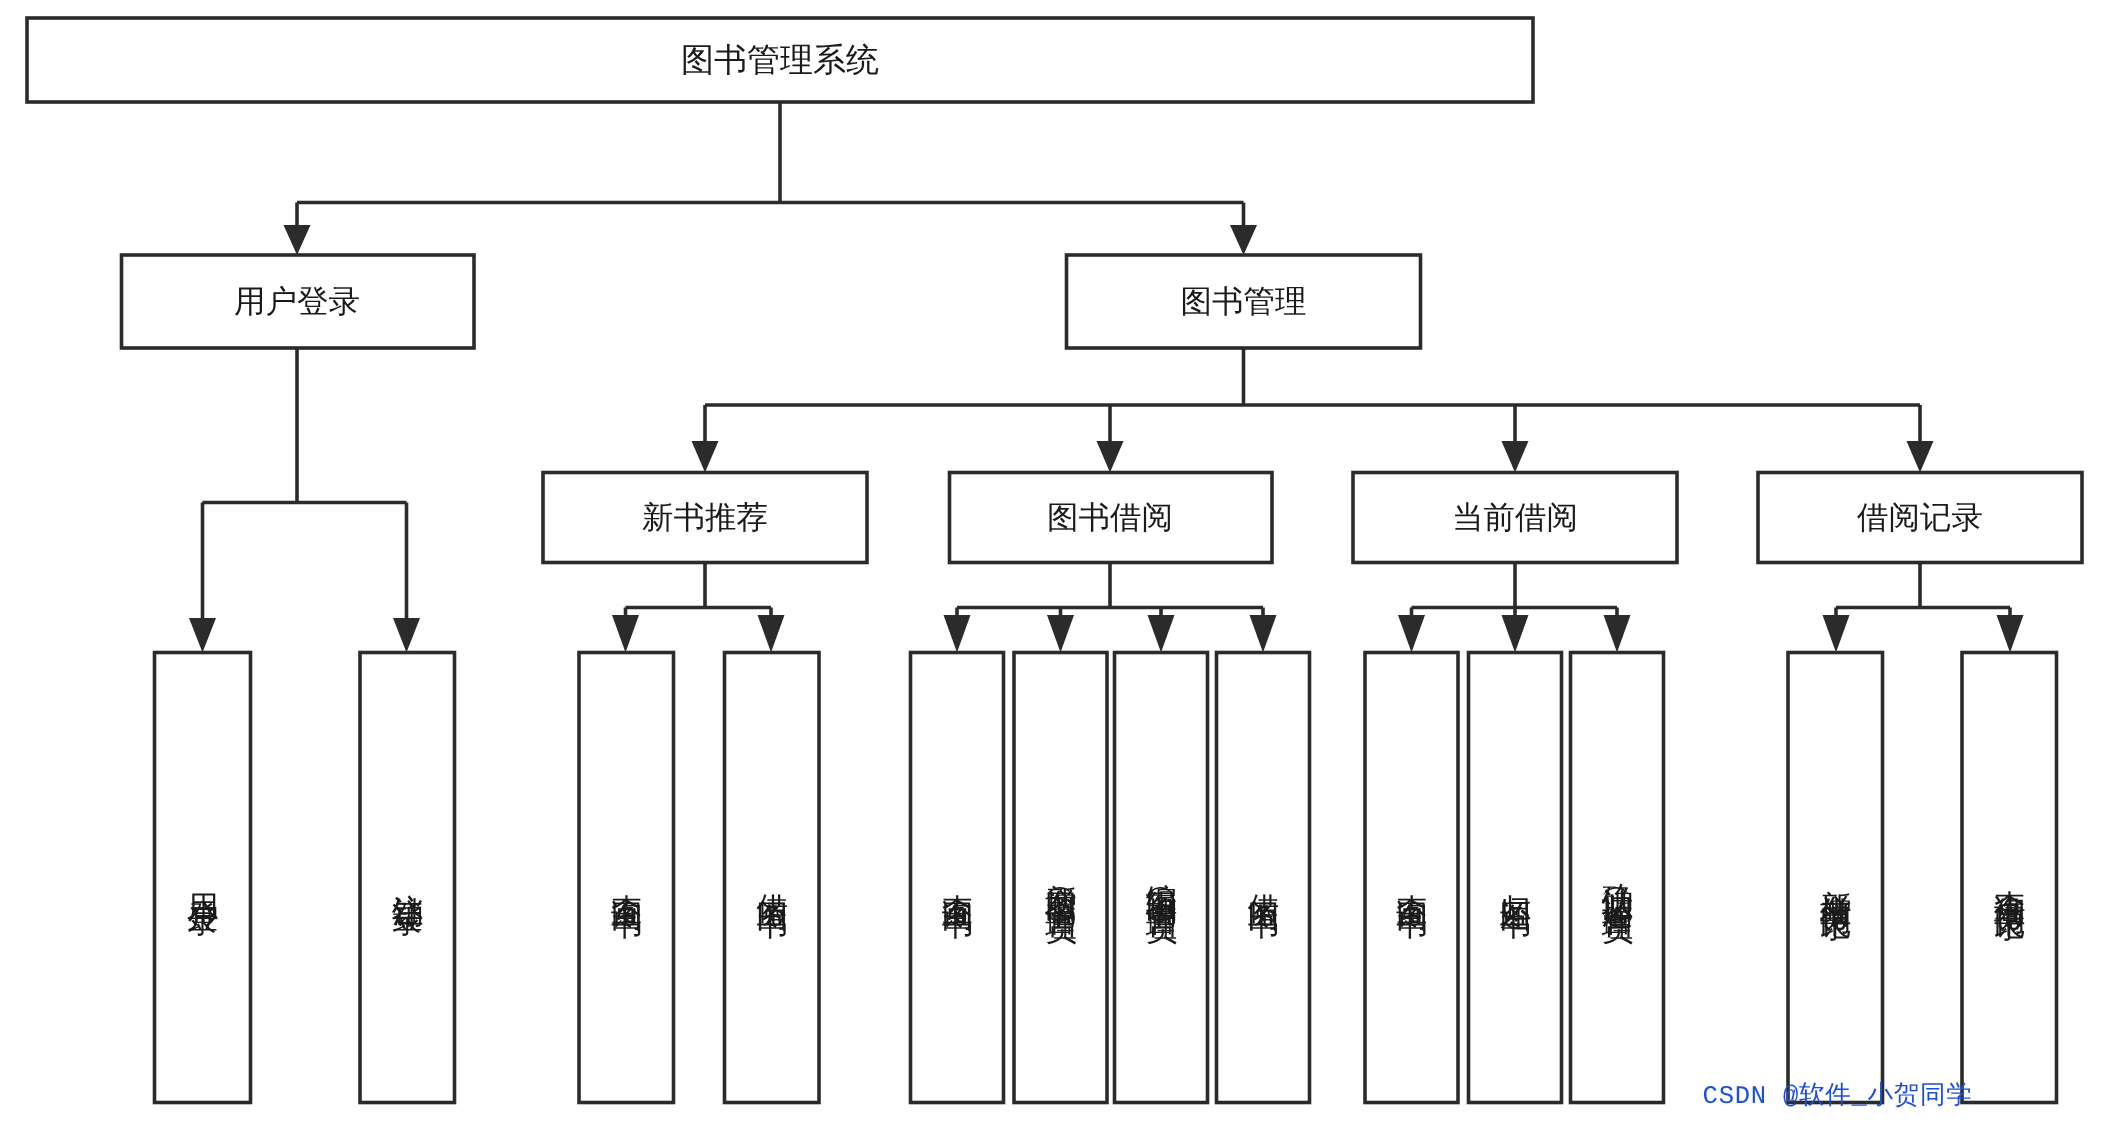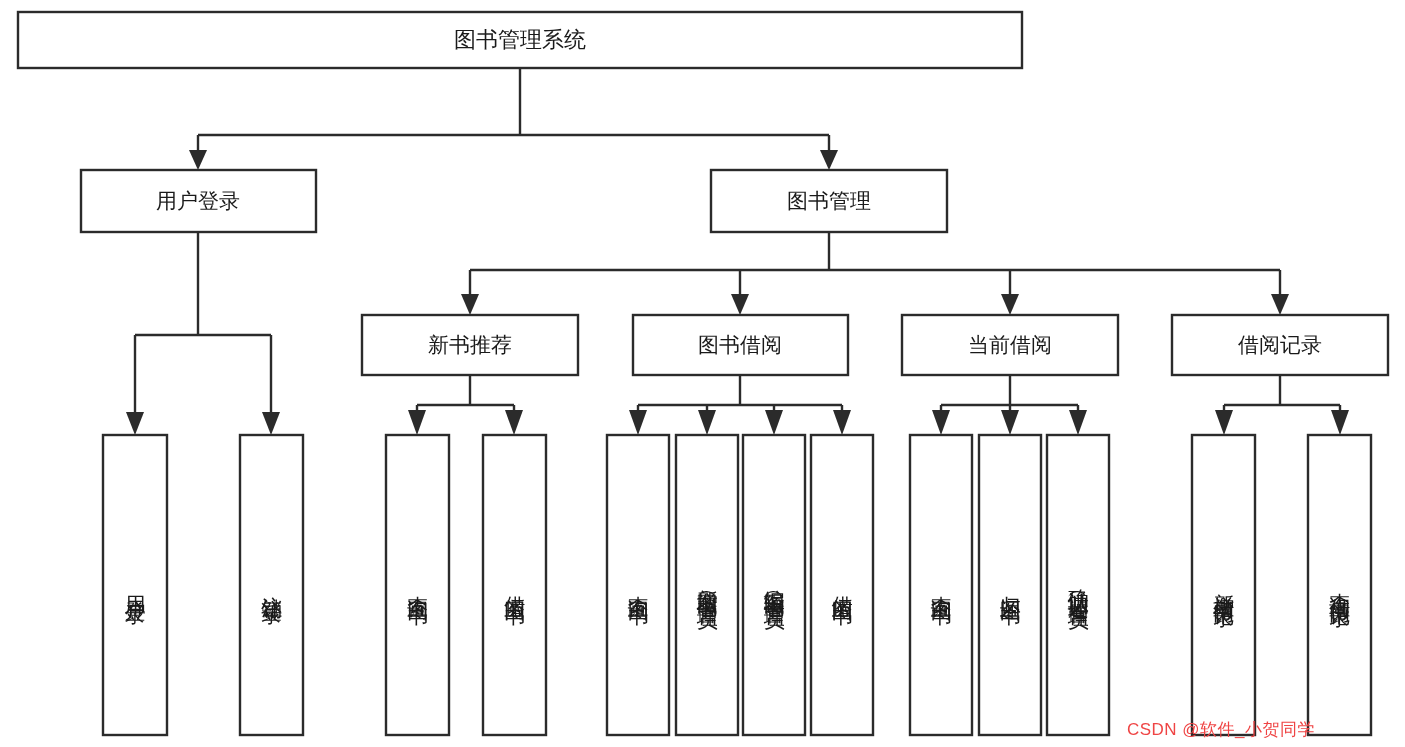--- a/index.html
+++ b/index.html
@@ -70,23 +70,23 @@
     line-height: 1.08;
     letter-spacing: 3px;
     color: #1a1a1a;
     white-space: nowrap;
     text-align: center;
   }
   .watermark {
     position: absolute;
     right: 8px;
     bottom: 6px;
-    font-family: Liberation Sans, sans-serif;
+    font-family: Liberation Mono, monospace;
     font-size: 17px;
-    color: #ef4444;
+    color: #1d4ed8;
     letter-spacing: 0.5px;
     white-space: nowrap;
   }
 </style>
 </head>
 <body>
 
 <div id="diagram-root">
 
   <svg class="diagram-canvas" viewBox="0 0 1405 747" xmlns="http://www.w3.org/2000/svg">

